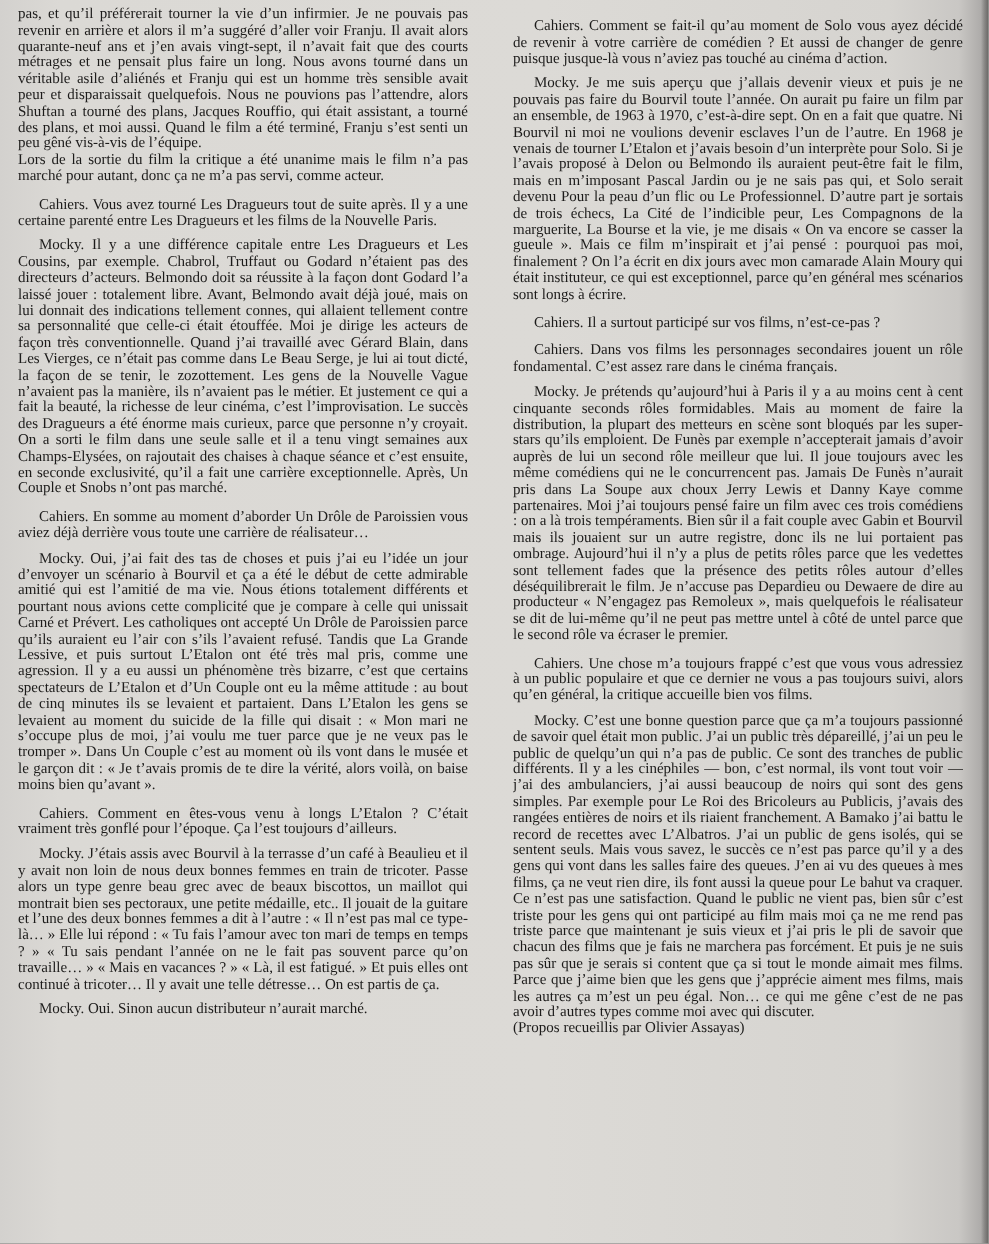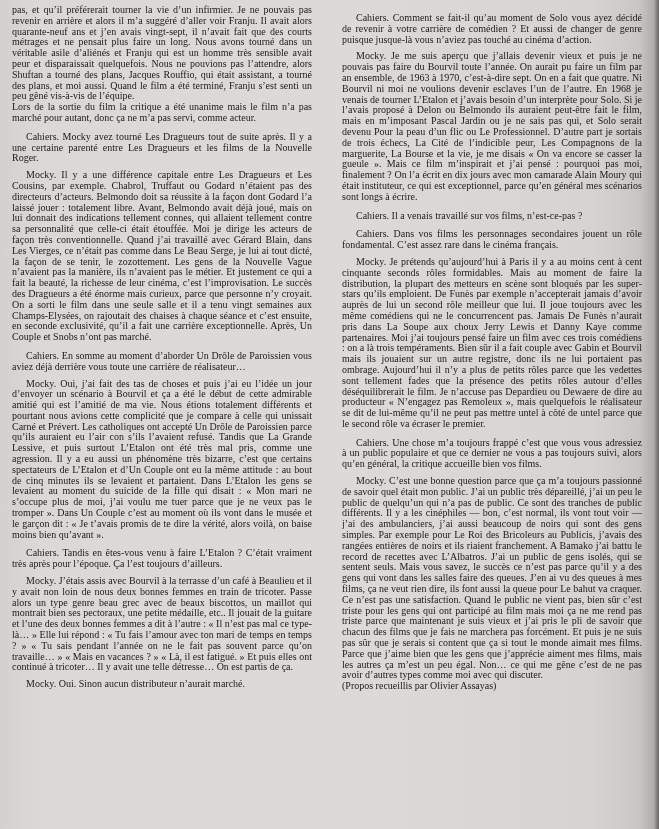--- a/index.html
+++ b/index.html
@@ -51,32 +51,32 @@
   }
 </style>
 </head>
 <body>
 
 <div class="page">
   <div class="columns">
     <div class="col">
         <p class="continuation" lang="fr"><span>pas, et qu’il préférerait tourner la vie d’un infirmier. Je ne pouvais pas revenir en arrière et alors il m’a suggéré d’aller voir Franju. Il avait alors quarante-neuf ans et j’en avais vingt-sept, il n’avait fait que des courts métrages et ne pensait plus faire un long. Nous avons tourné dans un véritable asile d’aliénés et Franju qui est un homme très sensible avait peur et disparaissait quelquefois. Nous ne pouvions pas l’attendre, alors Shuftan a tourné des plans, Jacques Rouffio, qui était assistant, a tourné des plans, et moi aussi. Quand le film a été terminé, Franju s’est senti un peu gêné vis-à-vis de l’équipe.</span></p>
         <p class="continuation" lang="fr"><span>Lors de la sortie du film la critique a été unanime mais le film n’a pas marché pour autant, donc ça ne m’a pas servi, comme acteur.</span></p>
-        <p class="question indent" lang="fr"><span>Cahiers. </span><span class="it">Mocky avez tourné </span><span>Les Dragueurs </span><span class="it">tout de suite après. Il y a une certaine parenté entre </span><span>Les Dragueurs </span><span class="it">et les films de la Nouvelle Roger.</span></p>
+        <p class="question indent" lang="fr"><span>Cahiers. </span><span class="it">Vous avez tourné </span><span>Les Dragueurs </span><span class="it">tout de suite après. Il y a une certaine parenté entre </span><span>Les Dragueurs </span><span class="it">et les films de la Nouvelle Paris.</span></p>
         <p class="answer indent" lang="fr"><span class="it">Mocky.</span><span> Il y a une différence capitale entre </span><span class="it">Les Dragueurs</span><span> et </span><span class="it">Les Cousins</span><span>, par exemple. Chabrol, Truffaut ou Godard n’étaient pas des directeurs d’acteurs. Belmondo doit sa réussite à la façon dont Godard l’a laissé jouer : totalement libre. Avant, Belmondo avait déjà joué, mais on lui donnait des indications tellement connes, qui allaient tellement contre sa personnalité que celle-ci était étouffée. Moi je dirige les acteurs de façon très conventionnelle. Quand j’ai travaillé avec Gérard Blain, dans </span><span class="it">Les Vierges</span><span>, ce n’était pas comme dans </span><span class="it">Le Beau Serge</span><span>, je lui ai tout dicté, la façon de se tenir, le zozottement. Les gens de la Nouvelle Vague n’avaient pas la manière, ils n’avaient pas le métier. Et justement ce qui a fait la beauté, la richesse de leur cinéma, c’est l’improvisation. Le succès des </span><span class="it">Dragueurs</span><span> a été énorme mais curieux, parce que personne n’y croyait. On a sorti le film dans une seule salle et il a tenu vingt semaines aux Champs-Elysées, on rajoutait des chaises à chaque séance et c’est ensuite, en seconde exclusivité, qu’il a fait une carrière exceptionnelle. Après, </span><span class="it">Un Couple</span><span> et </span><span class="it">Snobs</span><span> n’ont pas marché.</span></p>
         <p class="question indent" lang="fr"><span>Cahiers. </span><span class="it">En somme au moment d’aborder </span><span>Un Drôle de Paroissien </span><span class="it">vous aviez déjà derrière vous toute une carrière de réalisateur…</span></p>
         <p class="answer indent" lang="fr"><span class="it">Mocky.</span><span> Oui, j’ai fait des tas de choses et puis j’ai eu l’idée un jour d’envoyer un scénario à Bourvil et ça a été le début de cette admirable amitié qui est l’amitié de ma vie. Nous étions totalement différents et pourtant nous avions cette complicité que je compare à celle qui unissait Carné et Prévert. Les catholiques ont accepté </span><span class="it">Un Drôle de Paroissien</span><span> parce qu’ils auraient eu l’air con s’ils l’avaient refusé. Tandis que </span><span class="it">La Grande Lessive</span><span>, et puis surtout </span><span class="it">L’Etalon</span><span> ont été très mal pris, comme une agression. Il y a eu aussi un phénomène très bizarre, c’est que certains spectateurs de </span><span class="it">L’Etalon</span><span> et d’</span><span class="it">Un Couple</span><span> ont eu la même attitude : au bout de cinq minutes ils se levaient et partaient. Dans </span><span class="it">L’Etalon</span><span> les gens se levaient au moment du suicide de la fille qui disait : « Mon mari ne s’occupe plus de moi, j’ai voulu me tuer parce que je ne veux pas le tromper ». Dans </span><span class="it">Un Couple</span><span> c’est au moment où ils vont dans le musée et le garçon dit : « Je t’avais promis de te dire la vérité, alors voilà, on baise moins bien qu’avant ».</span></p>
-        <p class="question indent" lang="fr"><span>Cahiers. </span><span class="it">Tandis en êtes-vous venu à faire </span><span>L’Etalon</span><span class="it"> ? C’était vraiment très après pour l’époque. Ça l’est toujours d’ailleurs.</span></p>
+        <p class="question indent" lang="fr"><span>Cahiers. </span><span class="it">Comment en êtes-vous venu à longs </span><span>L’Etalon</span><span class="it"> ? C’était vraiment très gonflé pour l’époque. Ça l’est toujours d’ailleurs.</span></p>
         <p class="answer indent" lang="fr"><span class="it">Mocky.</span><span> J’étais assis avec Bourvil à la terrasse d’un café à Beaulieu et il y avait non loin de nous deux bonnes femmes en train de tricoter. Passe alors un type genre beau grec avec de beaux biscottos, un maillot qui montrait bien ses pectoraux, une petite médaille, etc.. Il jouait de la guitare et l’une des deux bonnes femmes a dit à l’autre : « Il n’est pas mal ce type-là… » Elle lui répond : « Tu fais l’amour avec ton mari de temps en temps ? » « Tu sais pendant l’année on ne le fait pas souvent parce qu’on travaille… » « Mais en vacances ? » « Là, il est fatigué. » Et puis elles ont continué à tricoter… Il y avait une telle détresse… On est partis de ça.</span></p>
         <p class="answer indent" lang="fr"><span class="it">Mocky.</span><span> Oui. Sinon aucun distributeur n’aurait marché.</span></p>
       </div>
     <div class="col">
         <p class="question indent" lang="fr"><span>Cahiers. </span><span class="it">Comment se fait-il qu’au moment de </span><span>Solo </span><span class="it">vous ayez décidé de revenir à votre carrière de comédien ? Et aussi de changer de genre puisque jusque-là vous n’aviez pas touché au cinéma d’action.</span></p>
         <p class="answer indent" lang="fr"><span class="it">Mocky.</span><span> Je me suis aperçu que j’allais devenir vieux et puis je ne pouvais pas faire du Bourvil toute l’année. On aurait pu faire un film par an ensemble, de 1963 à 1970, c’est-à-dire sept. On en a fait que quatre. Ni Bourvil ni moi ne voulions devenir esclaves l’un de l’autre. En 1968 je venais de tourner </span><span class="it">L’Etalon</span><span> et j’avais besoin d’un interprète pour </span><span class="it">Solo</span><span>. Si je l’avais proposé à Delon ou Belmondo ils auraient peut-être fait le film, mais en m’imposant Pascal Jardin ou je ne sais pas qui, et </span><span class="it">Solo</span><span> serait devenu </span><span class="it">Pour la peau d’un flic</span><span> ou </span><span class="it">Le Professionnel</span><span>. D’autre part je sortais de trois échecs, </span><span class="it">La Cité de l’indicible peur</span><span>, </span><span class="it">Les Compagnons de la marguerite</span><span>, </span><span class="it">La Bourse et la vie</span><span>, je me disais « On va encore se casser la gueule ». Mais ce film m’inspirait et j’ai pensé : pourquoi pas moi, finalement ? On l’a écrit en dix jours avec mon camarade Alain Moury qui était instituteur, ce qui est exceptionnel, parce qu’en général mes scénarios sont longs à écrire.</span></p>
-        <p class="question indent" lang="fr"><span>Cahiers. </span><span class="it">Il a venais travaillé sur vos films, n’est-ce-pas ?</span></p>
+        <p class="question indent" lang="fr"><span>Cahiers. </span><span class="it">Il a surtout participé sur vos films, n’est-ce-pas ?</span></p>
         <p class="question indent" lang="fr"><span>Cahiers. </span><span class="it">Dans vos films les personnages secondaires jouent un rôle fondamental. C’est assez rare dans le cinéma français.</span></p>
         <p class="answer indent" lang="fr"><span class="it">Mocky.</span><span> Je prétends qu’aujourd’hui à Paris il y a au moins cent à cent cinquante seconds rôles formidables. Mais au moment de faire la distribution, la plupart des metteurs en scène sont bloqués par les super-stars qu’ils emploient. De Funès par exemple n’accepterait jamais d’avoir auprès de lui un second rôle meilleur que lui. Il joue toujours avec les même comédiens qui ne le concurrencent pas. Jamais De Funès n’aurait pris dans </span><span class="it">La Soupe aux choux</span><span> Jerry Lewis et Danny Kaye comme partenaires. Moi j’ai toujours pensé faire un film avec ces trois comédiens : on a là trois tempéraments. Bien sûr il a fait couple avec Gabin et Bourvil mais ils jouaient sur un autre registre, donc ils ne lui portaient pas ombrage. Aujourd’hui il n’y a plus de petits rôles parce que les vedettes sont tellement fades que la présence des petits rôles autour d’elles déséquilibrerait le film. Je n’accuse pas Depardieu ou Dewaere de dire au producteur « N’engagez pas Remoleux », mais quelquefois le réalisateur se dit de lui-même qu’il ne peut pas mettre untel à côté de untel parce que le second rôle va écraser le premier.</span></p>
         <p class="question indent" lang="fr"><span>Cahiers. </span><span class="it">Une chose m’a toujours frappé c’est que vous vous adressiez à un public populaire et que ce dernier ne vous a pas toujours suivi, alors qu’en général, la critique accueille bien vos films.</span></p>
         <p class="answer indent" lang="fr"><span class="it">Mocky.</span><span> C’est une bonne question parce que ça m’a toujours passionné de savoir quel était mon public. J’ai un public très dépareillé, j’ai un peu le public de quelqu’un qui n’a pas de public. Ce sont des tranches de public différents. Il y a les cinéphiles — bon, c’est normal, ils vont tout voir — j’ai des ambulanciers, j’ai aussi beaucoup de noirs qui sont des gens simples. Par exemple pour </span><span class="it">Le Roi des Bricoleurs</span><span> au Publicis, j’avais des rangées entières de noirs et ils riaient franchement. A Bamako j’ai battu le record de recettes avec </span><span class="it">L’Albatros</span><span>. J’ai un public de gens isolés, qui se sentent seuls. Mais vous savez, le succès ce n’est pas parce qu’il y a des gens qui vont dans les salles faire des queues. J’en ai vu des queues à mes films, ça ne veut rien dire, ils font aussi la queue pour </span><span class="it">Le bahut va craquer</span><span>. Ce n’est pas une satisfaction. Quand le public ne vient pas, bien sûr c’est triste pour les gens qui ont participé au film mais moi ça ne me rend pas triste parce que maintenant je suis vieux et j’ai pris le pli de savoir que chacun des films que je fais ne marchera pas forcément. Et puis je ne suis pas sûr que je serais si content que ça si tout le monde aimait mes films. Parce que j’aime bien que les gens que j’apprécie aiment mes films, mais les autres ça m’est un peu égal. Non… ce qui me gêne c’est de ne pas avoir d’autres types comme moi avec qui discuter.</span></p>
         <p class="credit" lang="fr"><span>(Propos recueillis par Olivier Assayas)</span></p>
       </div>
   </div>
   <div class="page-edge-shadow"></div>
 </div>
 

